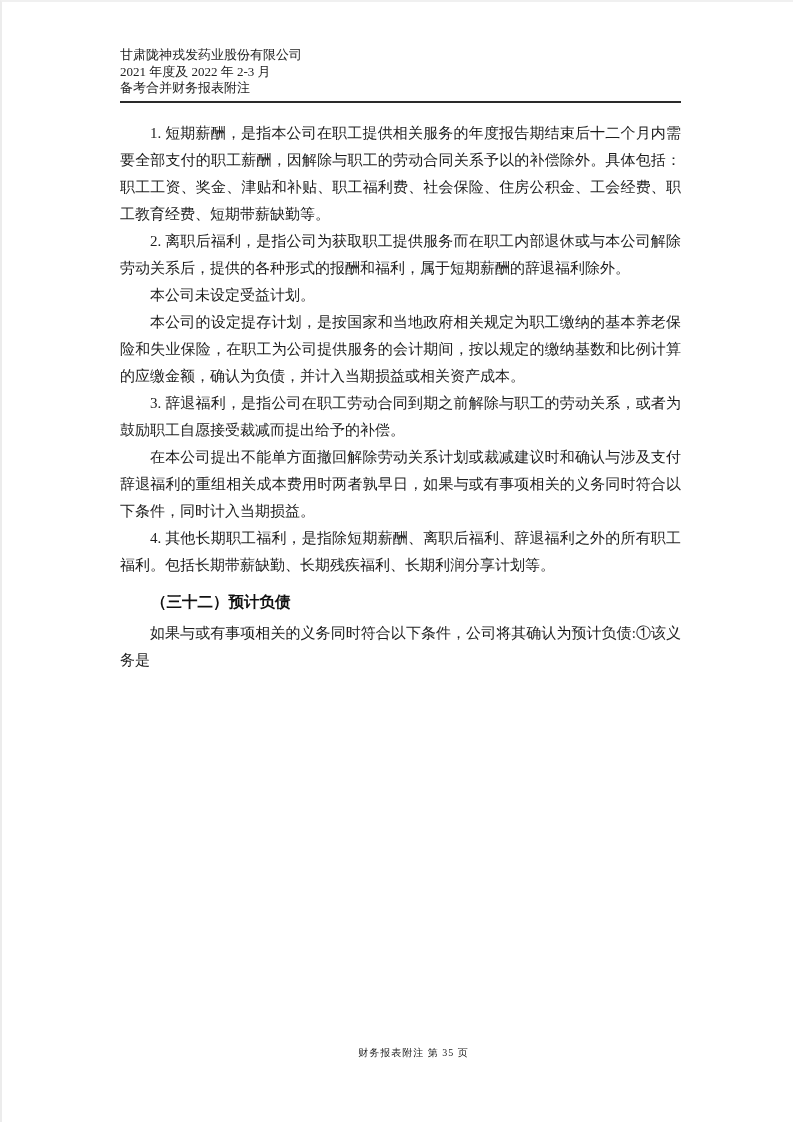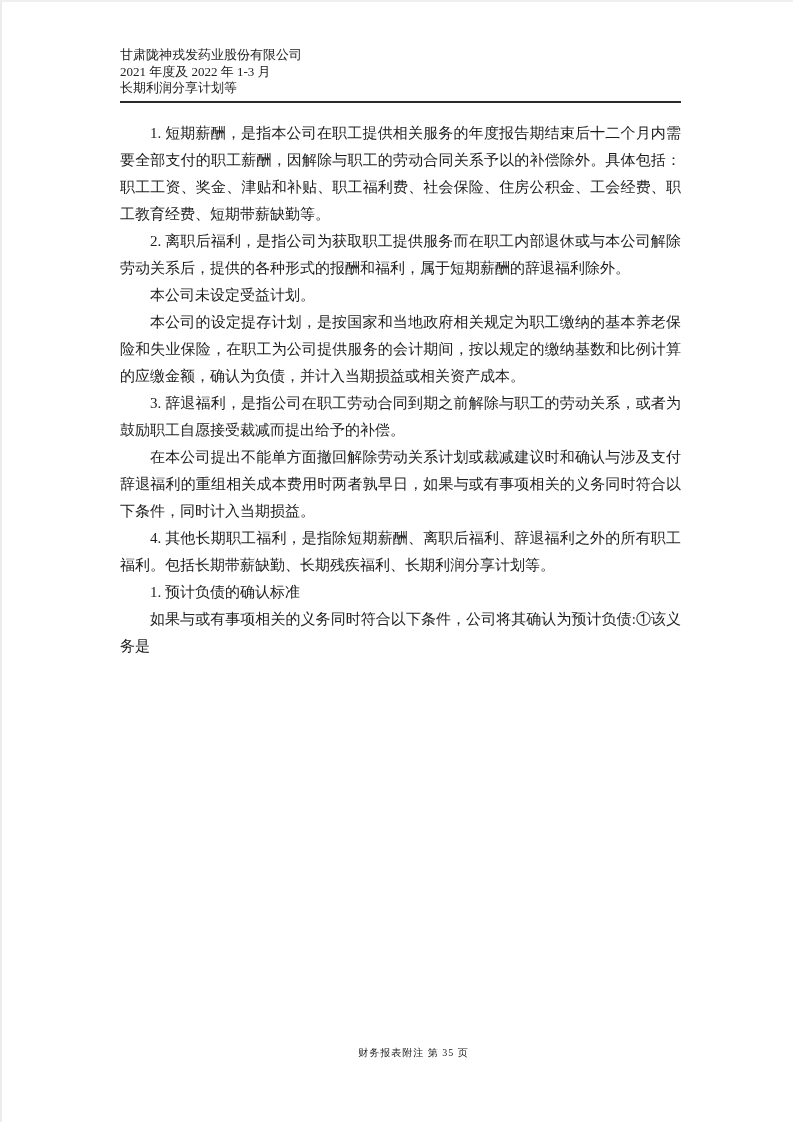--- a/index.html
+++ b/index.html
@@ -57,34 +57,34 @@
   }
 </style>
 </head>
 <body>
 
 <div class="page">
   <div class="content">
 
     <div class="doc-header">
       <div class="hline">甘肃陇神戎发药业股份有限公司</div>
-      <div class="hline">2021 年度及 2022 年 1-3 月</div>
-      <div class="hline">长期利润分享计划等</div>
+      <div class="hline">2021 年度及 2022 年 2-3 月</div>
+      <div class="hline">备考合并财务报表附注</div>
       <div class="header-rule"></div>
     </div>
 
     <div class="doc-body">
       <p>1. 短期薪酬，是指本公司在职工提供相关服务的年度报告期结束后十二个月内需要全部支付的职工薪酬，因解除与职工的劳动合同关系予以的补偿除外。具体包括：职工工资、奖金、津贴和补贴、职工福利费、社会保险、住房公积金、工会经费、职工教育经费、短期带薪缺勤等。</p>
       <p>2. 离职后福利，是指公司为获取职工提供服务而在职工内部退休或与本公司解除劳动关系后，提供的各种形式的报酬和福利，属于短期薪酬的辞退福利除外。</p>
       <p>本公司未设定受益计划。</p>
       <p>本公司的设定提存计划，是按国家和当地政府相关规定为职工缴纳的基本养老保险和失业保险，在职工为公司提供服务的会计期间，按以规定的缴纳基数和比例计算的应缴金额，确认为负债，并计入当期损益或相关资产成本。</p>
       <p>3. 辞退福利，是指公司在职工劳动合同到期之前解除与职工的劳动关系，或者为鼓励职工自愿接受裁减而提出给予的补偿。</p>
       <p>在本公司提出不能单方面撤回解除劳动关系计划或裁减建议时和确认与涉及支付辞退福利的重组相关成本费用时两者孰早日，如果与或有事项相关的义务同时符合以下条件，同时计入当期损益。</p>
       <p>4. 其他长期职工福利，是指除短期薪酬、离职后福利、辞退福利之外的所有职工福利。包括长期带薪缺勤、长期残疾福利、长期利润分享计划等。</p>
-      <p>1. 预计负债的确认标准</p>
+      <div class="section-heading">（三十二）预计负债</div>
       <p>如果与或有事项相关的义务同时符合以下条件，公司将其确认为预计负债:①该义务是</p>
     </div>
 
   </div>
 
   <div class="page-footer">
     <span>财务报表附注 第 35 页</span>
   </div>
 </div>
 

